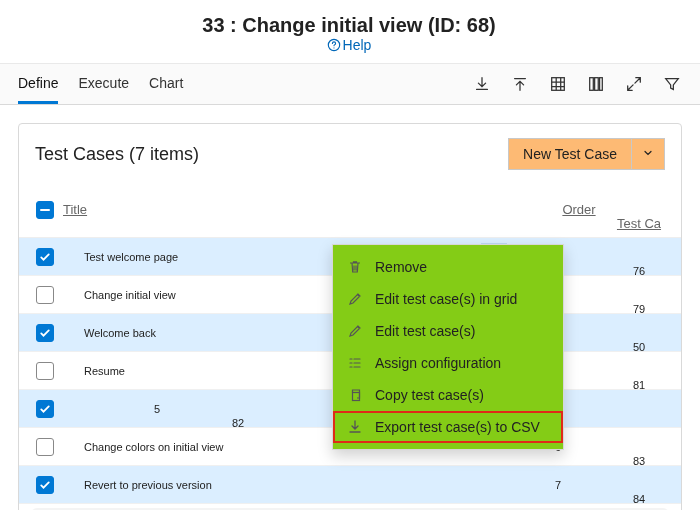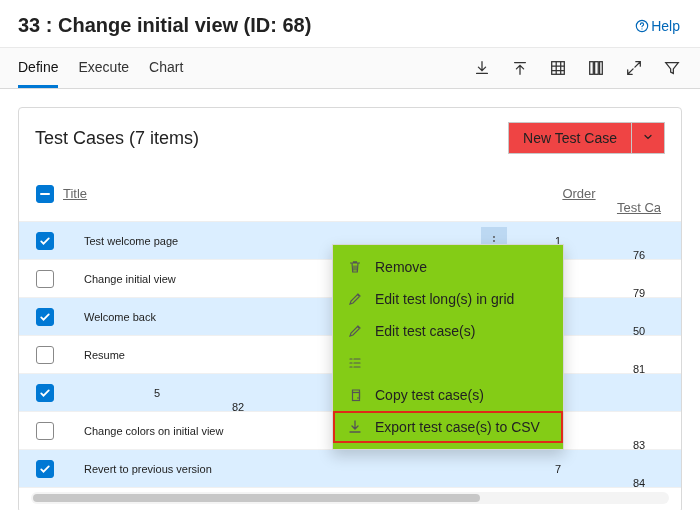--- a/index.html
+++ b/index.html
@@ -1,35 +1,35 @@
 <!DOCTYPE html>
 <html><head>
 <meta charset="utf-8">
 <style>
   * { box-sizing: border-box; font-family: "Segoe UI", Arial, sans-serif; }
   html, body { margin:0; padding:0; background:#fff; }
   .root { width:700px; height:510px; position:relative; overflow:hidden; }
 
-  .header { padding:14px 20px 10px 18px; display:flex; align-items:center; }
+  .header { padding:14px 20px 10px 18px; display:flex; align-items:center;flex-direction:column; }
   .header-title { font-size:20px; font-weight:600; color:#222; flex:1; }
   .help-link { color:#0067b8; font-size:14px; display:flex; align-items:center; gap:2px; }
   .help-link svg { width:14px; height:14px; }
 
   .tabbar { display:flex; align-items:center; padding:0 18px; border-bottom:1px solid #d9d9d9; border-top:1px solid #e9e9e9; background:#fafafa; height:42px; }
   .tabs { display:flex; gap:20px; height:100%; }
   .tab { font-size:14px; color:#333; display:flex; align-items:center; height:100%; border-bottom:2px solid transparent; cursor:pointer; }
   .tab.active { border-bottom:3px solid #0078d4; font-weight:400; color:#111; }
   .toolbar { margin-left:auto; display:flex; gap:18px; }
   .toolbar-btn { width:20px; height:20px; display:flex; align-items:center; justify-content:center; color:#333; cursor:pointer; }
   .toolbar-btn svg { width:18px; height:18px; }
 
   .card { margin:18px; border:1px solid #d9d9d9; border-radius:4px; background:#fff; }
   .card-head { padding:14px 16px 12px 16px; display:flex; align-items:center; }
   .card-title { font-size:18px; color:#222; flex:1; }
-  .new-btn { display:flex; align-items:center; border:1px solid #c8c8c8; background:#ef4444; }
+  .new-btn { display:flex; align-items:center; border:1px solid #c8c8c8; background:#fdba74; }
   .new-btn .seg { padding:7px 14px; font-size:14px; color:#222; cursor:pointer; }
   .new-btn .seg + .seg { border-left:1px solid #c8c8c8; padding:7px 10px; }
 
   .grid-head { display:flex; align-items:center; padding:6px 12px; font-size:13px; color:#666; border-bottom:1px solid #eee;text-decoration:underline; }
   .chk-col { width:28px; display:flex; align-items:center; justify-content:center; }
   .title-col { flex:1; padding:0 4px; }
   .order-col { width:60px; text-align:center; }
   .id-col { width:60px; text-align:center;margin-top:28px; }
 
   .rows-wrap { overflow-x:auto; }
@@ -236,36 +236,37 @@
           </svg>
         </span>
     <span>Remove</span>
   </div>
   <div class="menu-item">
     <span class="m-icon">
           <svg viewBox="0 0 16 16" fill="none" stroke="currentColor" stroke-width="1.2">
             <path d="M3 13l1-3 7-7 2 2-7 7-3 1zM10 3l2 2"></path>
           </svg>
         </span>
-    <span>Edit test long(s) in grid</span>
+    <span>Edit test case(s) in grid</span>
   </div>
   <div class="menu-item">
     <span class="m-icon">
           <svg viewBox="0 0 16 16" fill="none" stroke="currentColor" stroke-width="1.2">
             <path d="M3 13l1-3 7-7 2 2-7 7-3 1zM10 3l2 2"></path>
           </svg>
         </span>
     <span>Edit test case(s)</span>
   </div>
   <div class="menu-item">
     <span class="m-icon">
           <svg viewBox="0 0 16 16" fill="none" stroke="currentColor" stroke-width="1.2" stroke-linecap="round">
             <path d="M3 4h2M7 4h6M3 8h2M7 8h6M3 12h2M7 12h6"></path>
           </svg>
         </span>
+    <span>Assign configuration</span>
   </div>
   <div class="menu-item">
     <span class="m-icon">
           <svg viewBox="0 0 16 16" fill="none" stroke="currentColor" stroke-width="1.2">
             <rect x="5.5" y="5.5" width="7" height="8"></rect>
             <path d="M5.5 5.5V3h7v8h-2.5"></path>
           </svg>
         </span>
     <span>Copy test case(s)</span>
   </div>

